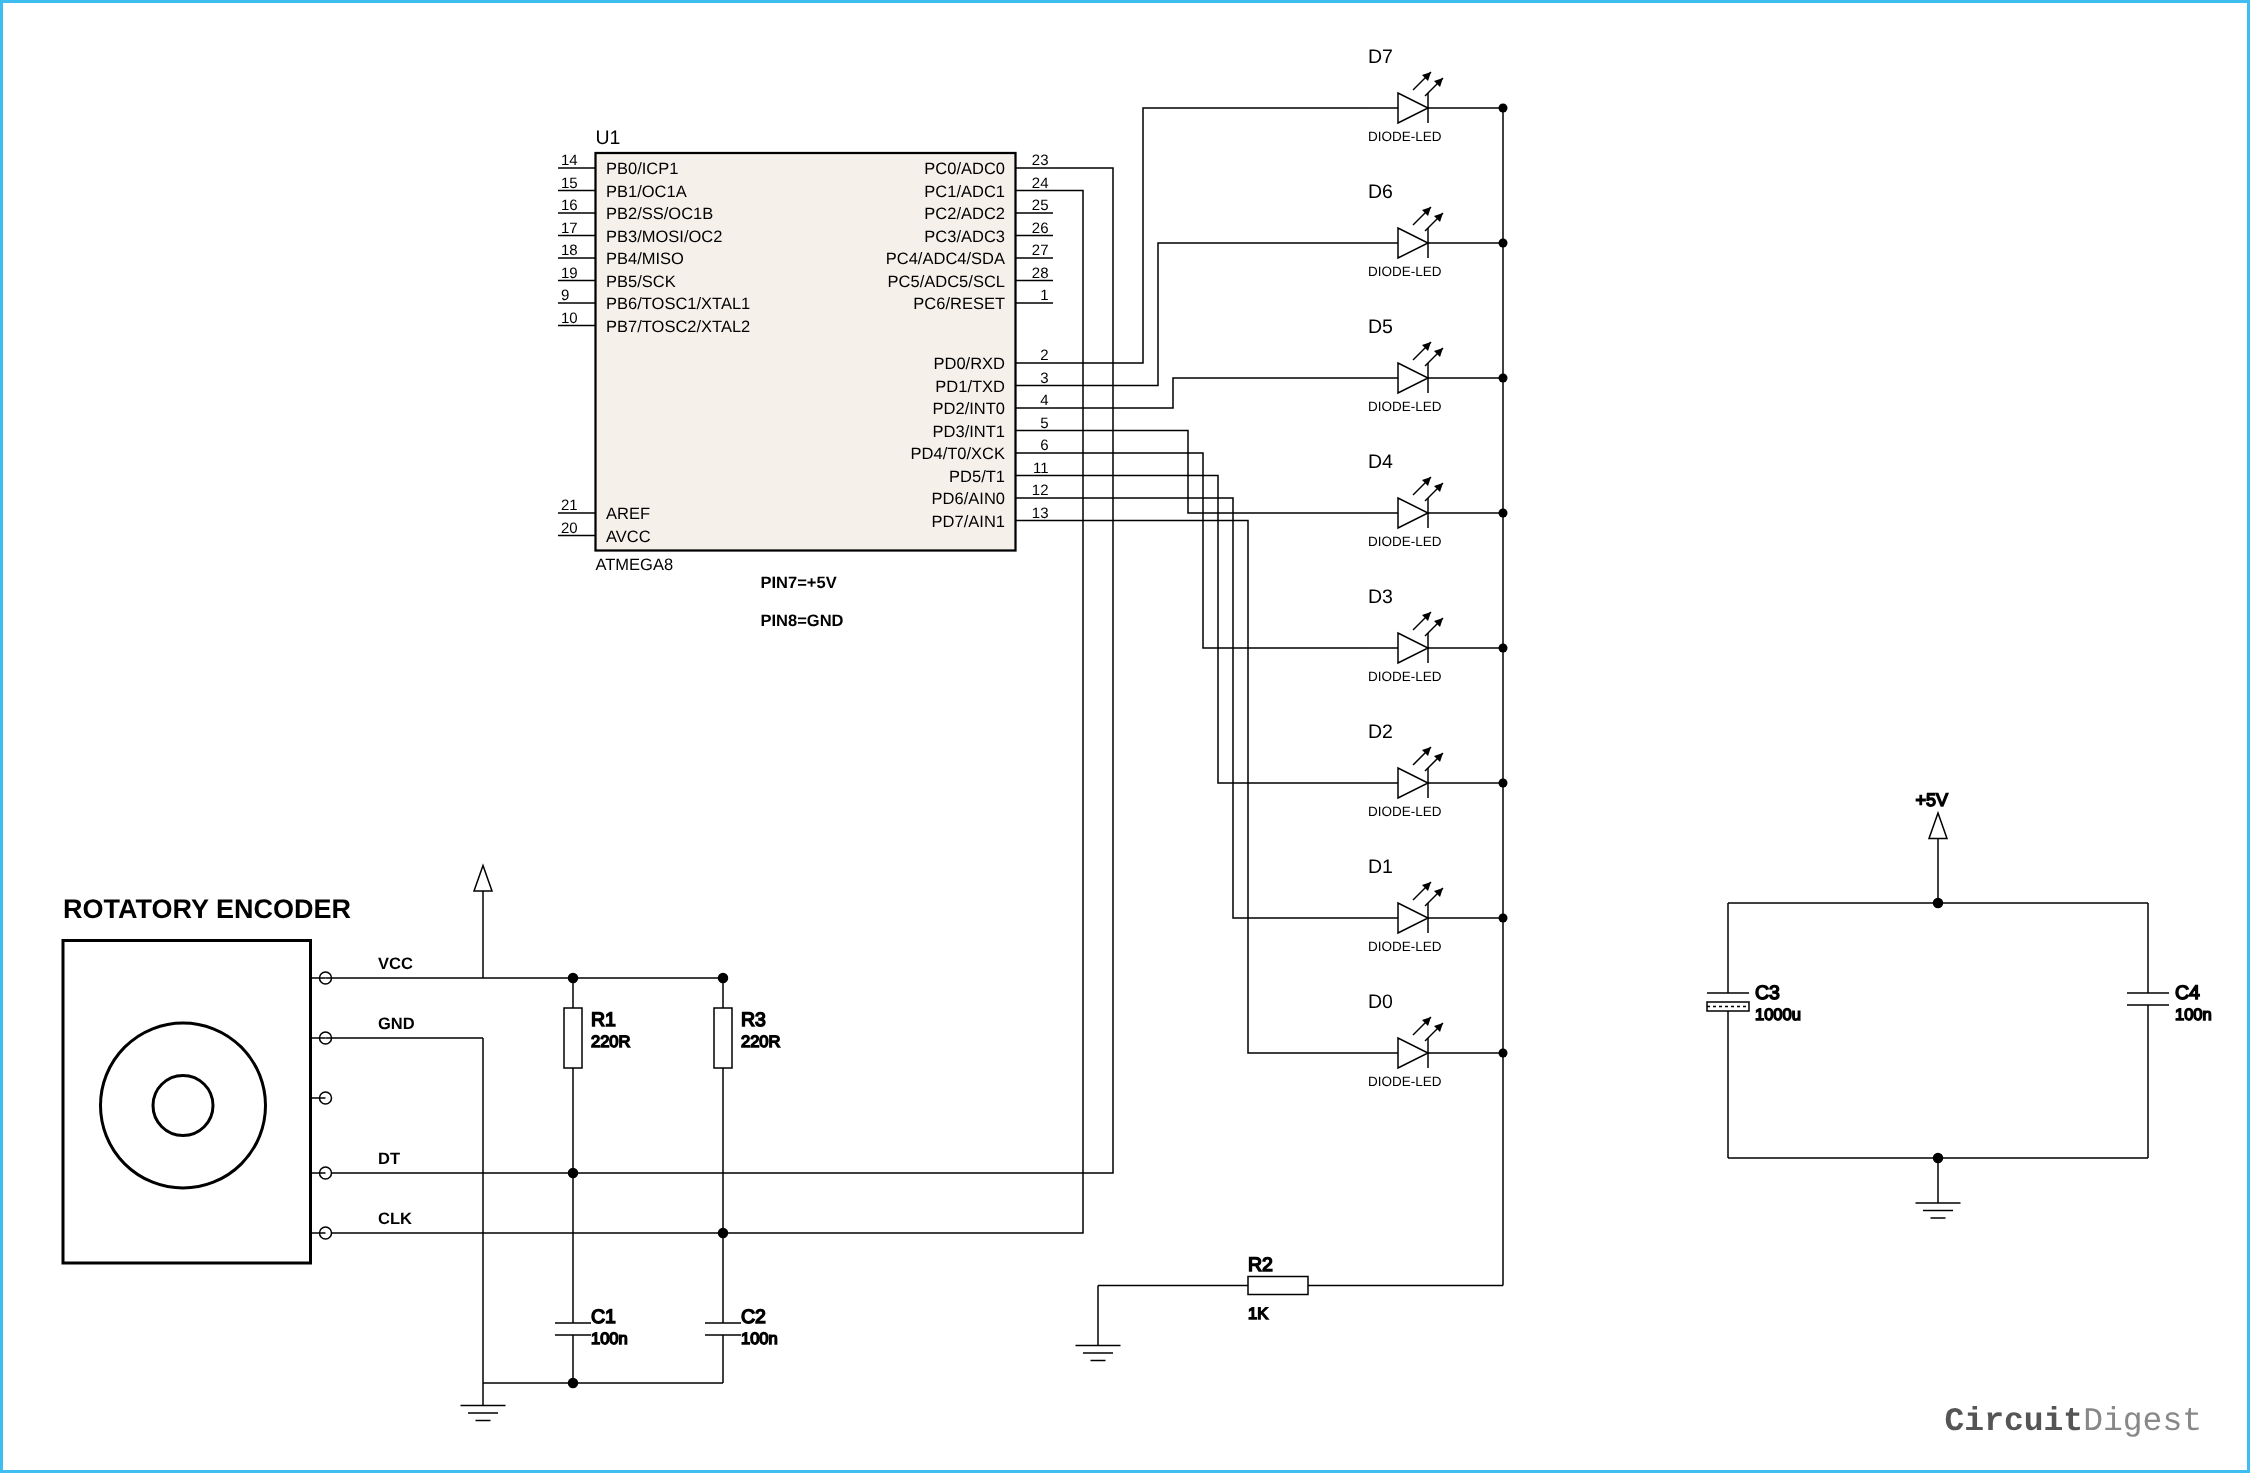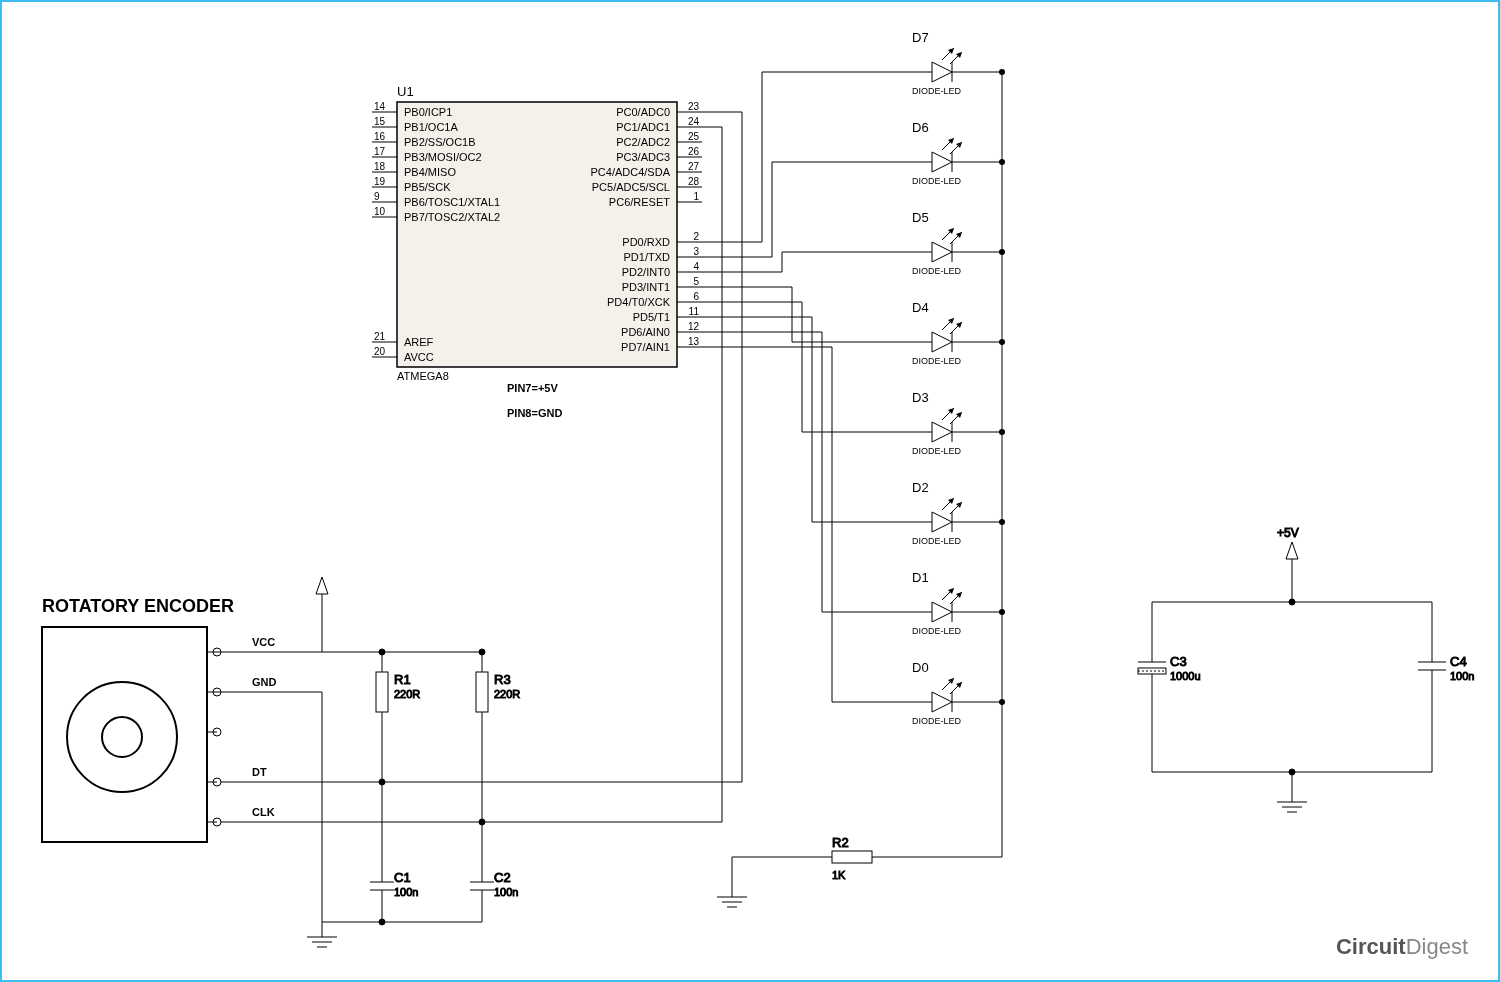--- a/index.html
+++ b/index.html
@@ -5,21 +5,21 @@
 *{margin:0;padding:0;box-sizing:border-box}
 body{font-family:Arial,sans-serif;background:#fff}
 .frame{border:2px solid #3dbdf0;width:1500px;height:982px;position:relative}
 .canvas{position:absolute;top:0;left:0}
 text{font-family:Arial,sans-serif}
 .pin-num{font-size:10px}
 .pin-label{font-size:11px}
 .comp-label{font-size:13px}
 .comp-val{font-size:11px}
 .bold{font-weight:bold}
-.watermark{position:absolute;right:30px;bottom:20px;font-family:Liberation Sans, sans-serif;font-size:22px;color:#888}
+.watermark{position:absolute;right:30px;bottom:20px;font-family:Liberation Mono, monospace;font-size:22px;color:#888}
 .watermark b{color:#555}
 </style>
 </head>
 <body>
 
 <div class="frame">
 <svg class="canvas" width="1500" height="982">
 
 <g>
   <rect x="395" y="100" width="280" height="265" fill="#f5f0ea" stroke="#000" stroke-width="1.5"></rect>

